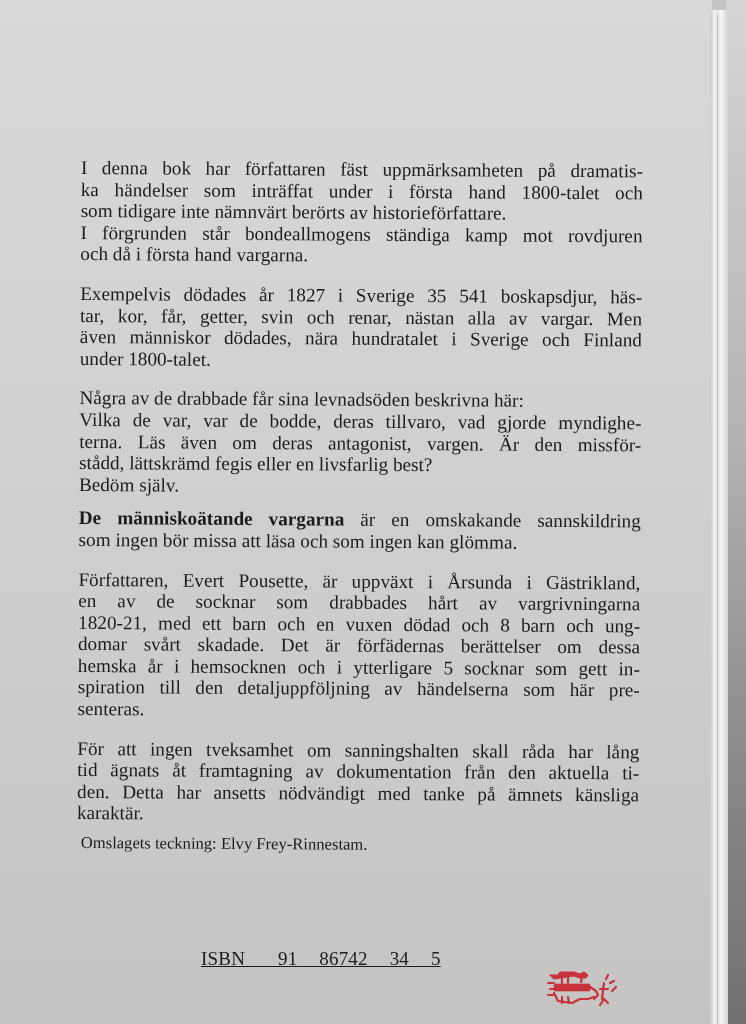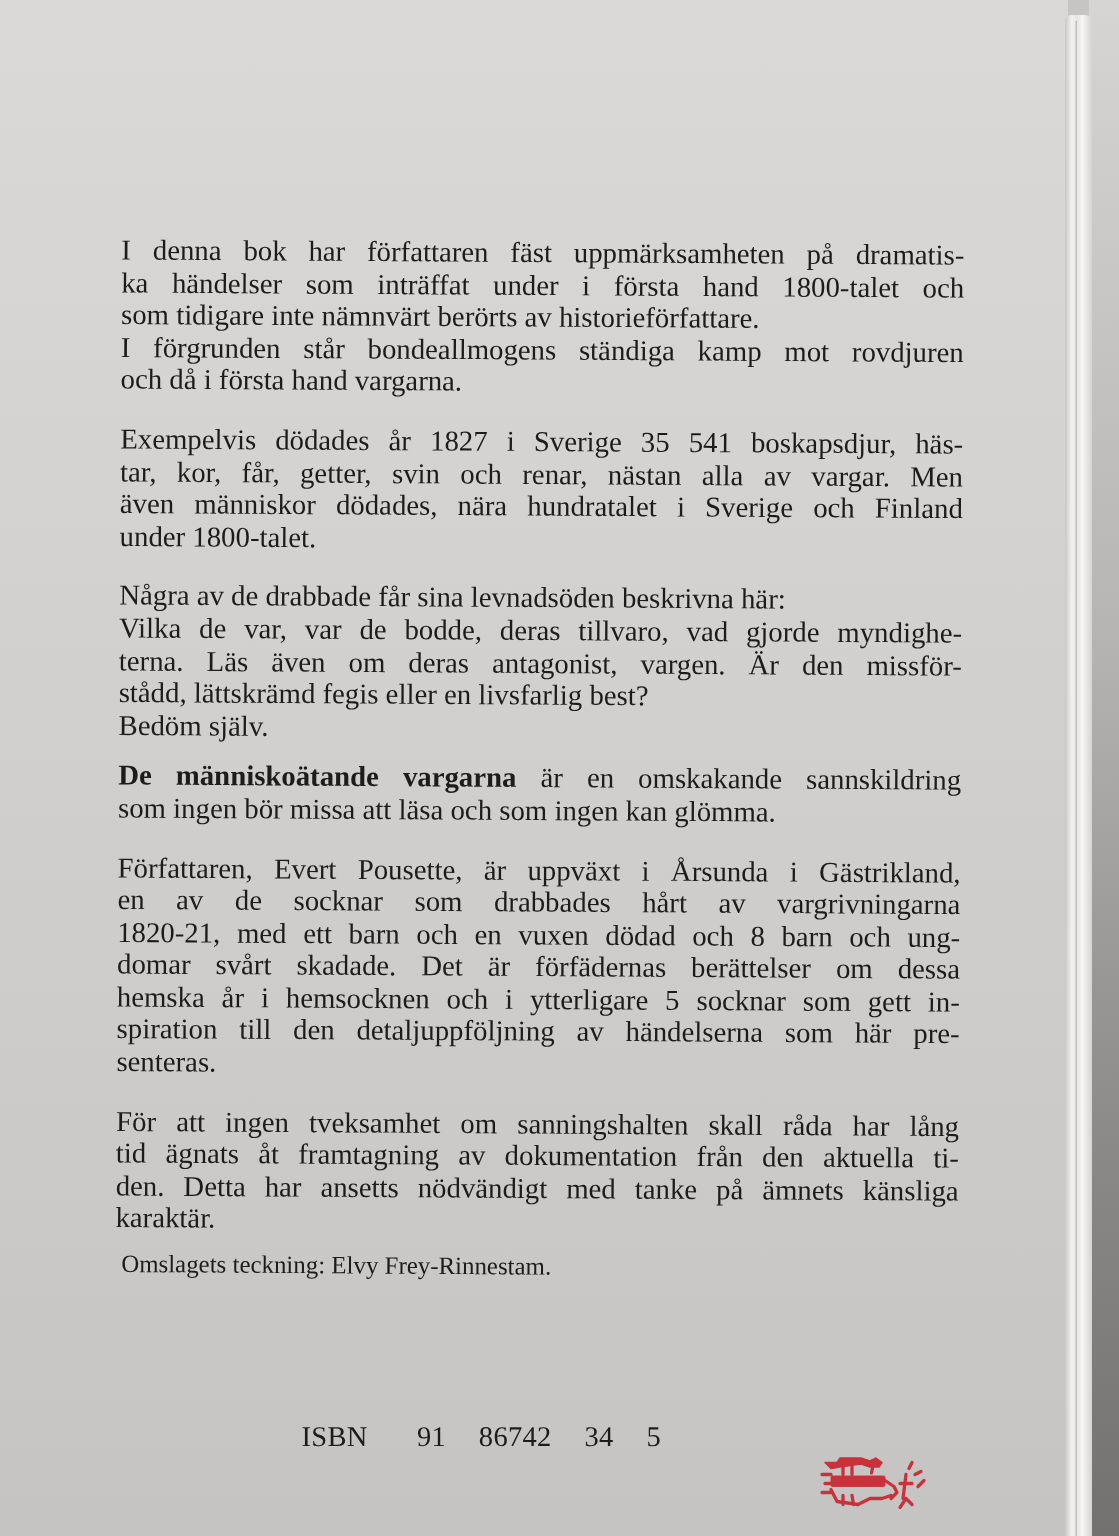--- a/index.html
+++ b/index.html
@@ -142,21 +142,21 @@
     <div class="para" style="margin-top:10px; margin-bottom:14px;">
       <span class="line">För att ingen tveksamhet om sanningshalten skall råda har lång</span>
       <span class="line">tid ägnats åt framtagning av dokumentation från den aktuella ti-</span>
       <span class="line">den. Detta har ansetts nödvändigt med tanke på ämnets känsliga</span>
       <span class="line last">karaktär.</span>
     </div>
 
     <div class="credit">Omslagets teckning: Elvy Frey-Rinnestam.</div>
   </div>
 
-  <div class="isbn" style="white-space:pre;">ISBN   91  86742  34  5</div>
+  <div class="isbn" style="white-space:pre;text-decoration:underline;">ISBN   91  86742  34  5</div>
 
   <div class="logo">
     <svg width="80" height="42" viewBox="0 0 80 42" xmlns="http://www.w3.org/2000/svg">
       <g fill="#c8323a" stroke="#c8323a" stroke-linecap="round" stroke-linejoin="round">
         <path d="M6 6 L14 6 L16 3 L30 3 L36 5 L40 3 L44 6 L42 9 L36 9 L30 7 L16 9 L10 10 Z" stroke-width="1"></path>
         <path d="M18 8 L18 14 M24 8 L24 14 M38 8 L37 13" stroke-width="2.2" fill="none"></path>
         <path d="M4 14 L10 14 M6 20 L12 20 M4 26 L10 26" stroke-width="2.2" fill="none"></path>
         <rect x="10" y="15" width="36" height="7" rx="1" stroke-width="0.6"></rect>
         <path d="M46 18 L52 22 L54 26 L50 30" stroke-width="2.2" fill="none"></path>
         <path d="M10 24 L14 32 L28 34 L36 30 L44 30 L50 28" stroke-width="2.2" fill="none"></path>

